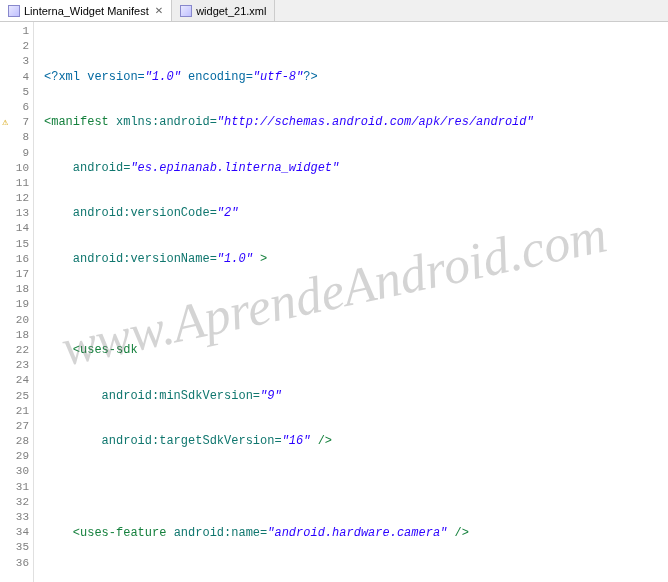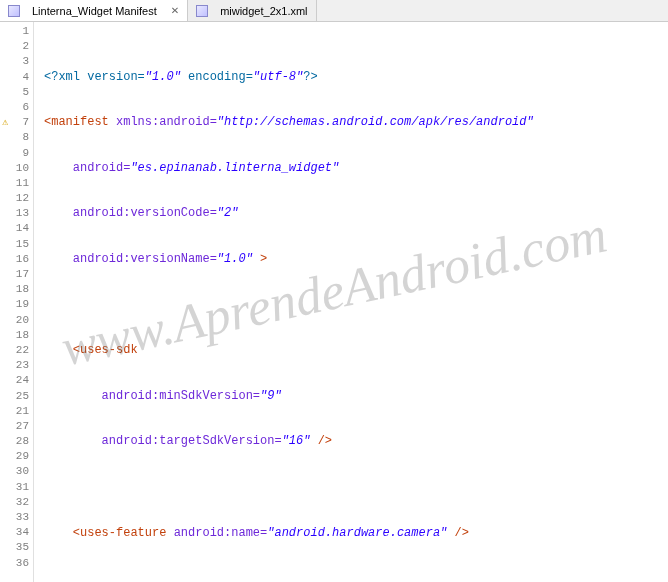--- a/index.html
+++ b/index.html
@@ -1,48 +1,48 @@
 <!DOCTYPE html>
 <html><head>
 <meta charset="utf-8">
 <style>
 * { margin: 0; padding: 0; box-sizing: border-box; }
 body { font-family: "Consolas", "Courier New", monospace; font-size: 12px; background: #fff; width: 668px; height: 582px; overflow: hidden; position: relative; }
 .tabs { display: flex; background: #f0f0f0; border-bottom: 1px solid #ccc; height: 22px; }
-.tab { display: flex; align-items: center; padding: 2px 8px; border-right: 1px solid #ccc; background: #eee; font-size: 11px; font-family: Tahoma, sans-serif; gap: 12px; }
+.tab { display: flex; align-items: center; padding: 2px 8px; border-right: 1px solid #ccc; background: #eee; font-size: 11px; font-family: Tahoma, sans-serif; gap: 4px; }
 .tab.active { background: #fff; }
 .tab-icon { width: 12px; height: 12px; display: inline-block; }
 .tab-icon.xml { background: linear-gradient(135deg,#e8e8ff,#c0c0ff); border: 1px solid #8888cc; }
 .tab-icon.java { background: linear-gradient(135deg,#fff,#ddd); border: 1px solid #888; position: relative; }
 .tab-close { color: #666; font-size: 10px; margin-left: 2px; }
 .editor { display: flex; height: calc(100% - 22px); background: #fff; }
 .gutter { width: 34px; background: #fff; border-right: 1px solid #e0e0e0; text-align: right; color: #808080; font-size: 11px; line-height: 15.2px; padding-right: 4px; padding-top: 2px; position: relative; }
 .gutter .ln { height: 15.2px; }
 .gutter .warn::before { content: "⚠"; position: absolute; left: 2px; color: #d4a000; font-size: 10px; }
 .code { flex: 1; padding: 2px 0 2px 10px; line-height: 15.2px; white-space: pre; position: relative; }
 .line { height: 15.2px; }
-.c-tag { color: #c2410c; }
-.c-attr { color: #6d28d9; }
+.c-tag { color: #15803d; }
+.c-attr { color: #0f766e; }
 .c-str { color: #2a00ff; font-style: italic; }
 .c-pi { color: #0369a1; }
 .hl-box { position: absolute; border: 3px solid #ff0000; background: #ffff33; z-index: -1; }
 .watermark { position: absolute; top: 50%; left: 50%; transform: translate(-50%,-50%) rotate(-12deg); font-size: 52px; font-family: Georgia, serif; font-style: italic; color: rgba(100,100,100,0.28); pointer-events: none; z-index: 10; white-space: nowrap; }
 </style>
 </head>
 <body>
 
 <div class="tabs">
   <div class="tab active">
       <span class="tab-icon xml"></span>
       <span>Linterna_Widget Manifest</span>
       <span class="tab-close">✕</span>
     </div>
   <div class="tab">
       <span class="tab-icon xml"></span>
-      <span>miwidget_2x1.xml</span>
+      <span>widget_21.xml</span>
     </div>
 </div>
 
 <div class="editor">
   <div class="gutter" id="gutter">
       <div class="ln">1</div>
       <div class="ln">2</div>
       <div class="ln">3</div>
       <div class="ln">4</div>
       <div class="ln">5</div>

